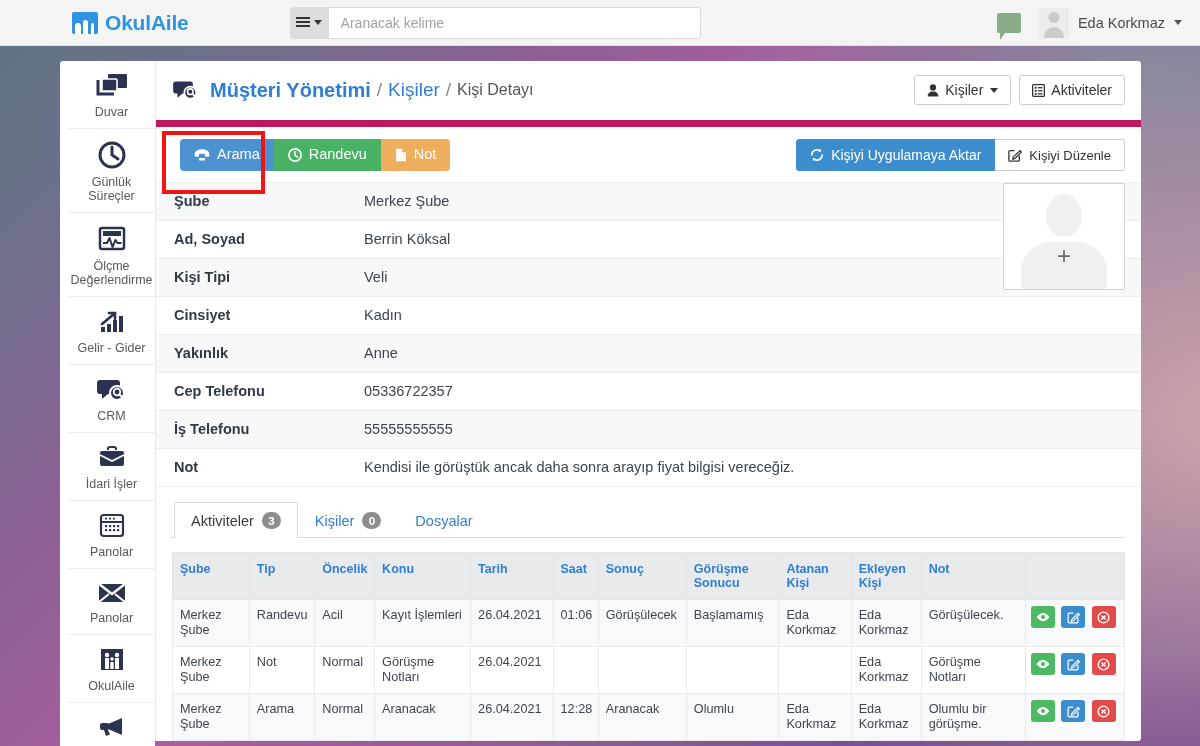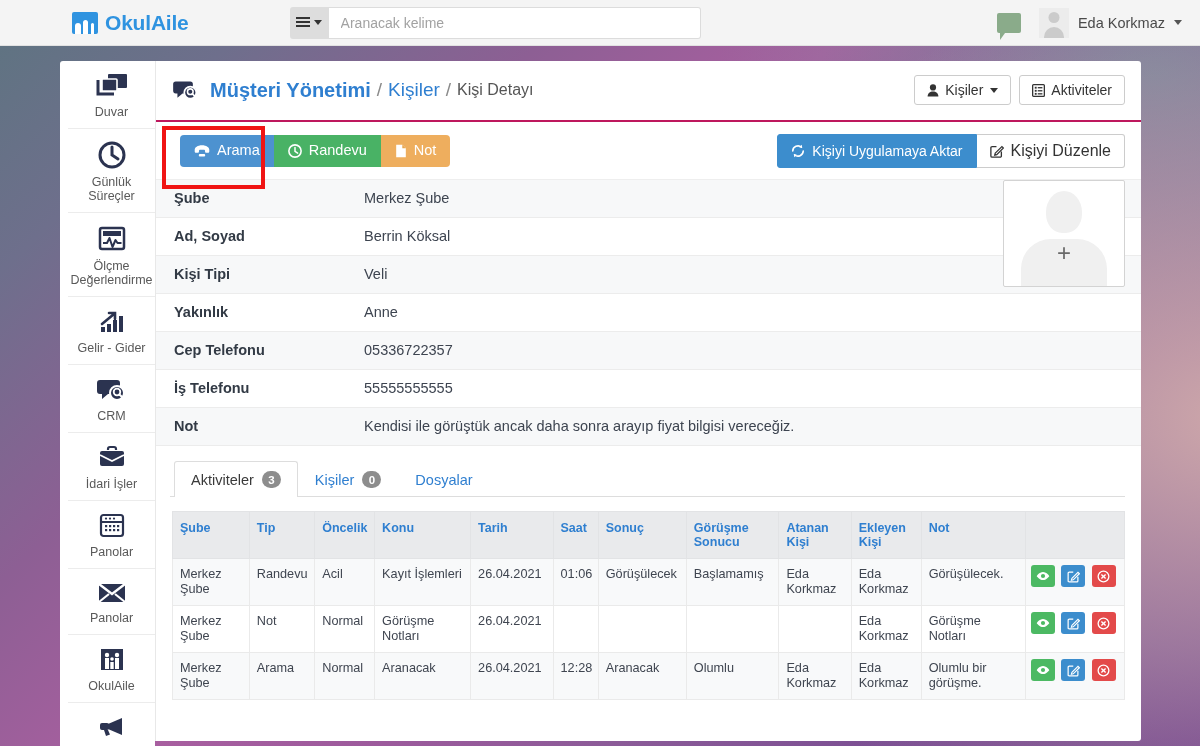--- a/index.html
+++ b/index.html
@@ -189,21 +189,21 @@
   .content {
     flex: 1 1 auto;
     background: #fff;
     border-left: 1px solid #e8e8e8;
     border-radius: 0 3px 3px 0;
     min-height: 680px;
   }
 
   
   .crumb-bar {
-    border-bottom: 2px solid #be185d;
+    border-bottom: 7px solid #be185d;
     padding: 14px 16px 15px;
     display: flex; align-items: center;
   }
   .crumb-icon { margin-right: 10px; display: block; color: #2b3350; }
   .crumb-main { font-size: 20px; font-weight: bold; color: #2f7fd0; }
   .crumb-sep { font-size: 19px; color: #8a8a8a; margin: 0 6px; }
   .crumb-link { font-size: 19px; color: #2f7fd0; cursor: pointer; }
   .crumb-cur { font-size: 16px; color: #555; }
   .crumb-actions { margin-left: auto; display: flex; gap: 8px; }
   .btn {
@@ -247,21 +247,21 @@
     font-size: 14px;
     font-family: "Liberation Sans", sans-serif;
     display: inline-flex; align-items: center; gap: 7px;
     cursor: pointer; line-height: 1; white-space: nowrap;
   }
   .btn-ghost {
     background: #fff; color: #333; border: 1px solid #ccc;
     border-left: none;
     border-radius: 0 3px 3px 0;
     padding: 8px 13px;
-    font-size: 16px;
+    font-size: 13px;
     font-family: "Liberation Sans", sans-serif;
     display: inline-flex; align-items: center; gap: 7px;
     cursor: pointer; line-height: 1; white-space: nowrap;
   }
   
   .hl-box {
     position: absolute;
     left: 6px; top: 4px;
     width: 103px; height: 63px;
     border: 4px solid #f01414;
@@ -625,20 +625,24 @@
             <td class="k">Şube</td>
             <td>Merkez Şube</td>
           </tr>
           <tr>
             <td class="k">Ad, Soyad</td>
             <td>Berrin Köksal</td>
           </tr>
           <tr>
             <td class="k">Kişi Tipi</td>
             <td>Veli</td>
+          </tr>
+          <tr>
+            <td class="k">Cinsiyet</td>
+            <td>Kadın</td>
           </tr>
           <tr>
             <td class="k">Yakınlık</td>
             <td>Anne</td>
           </tr>
           <tr>
             <td class="k">Cep Telefonu</td>
             <td>05336722357</td>
           </tr>
           <tr>

